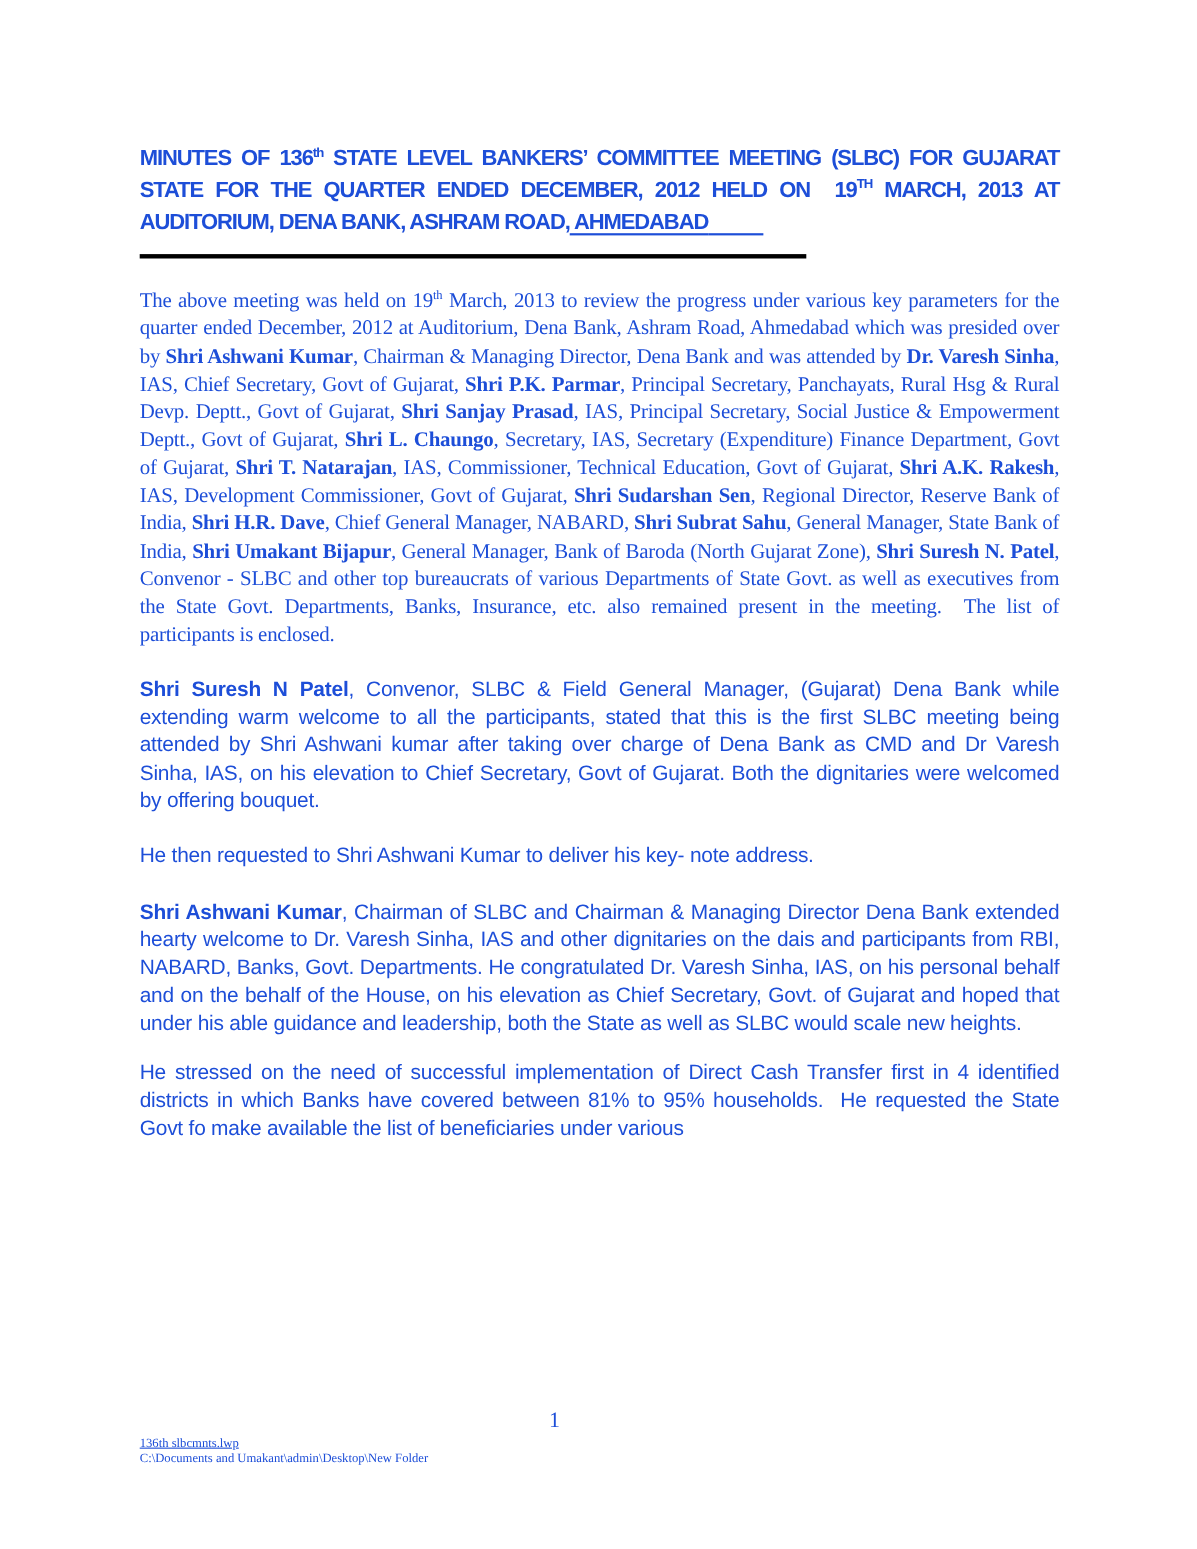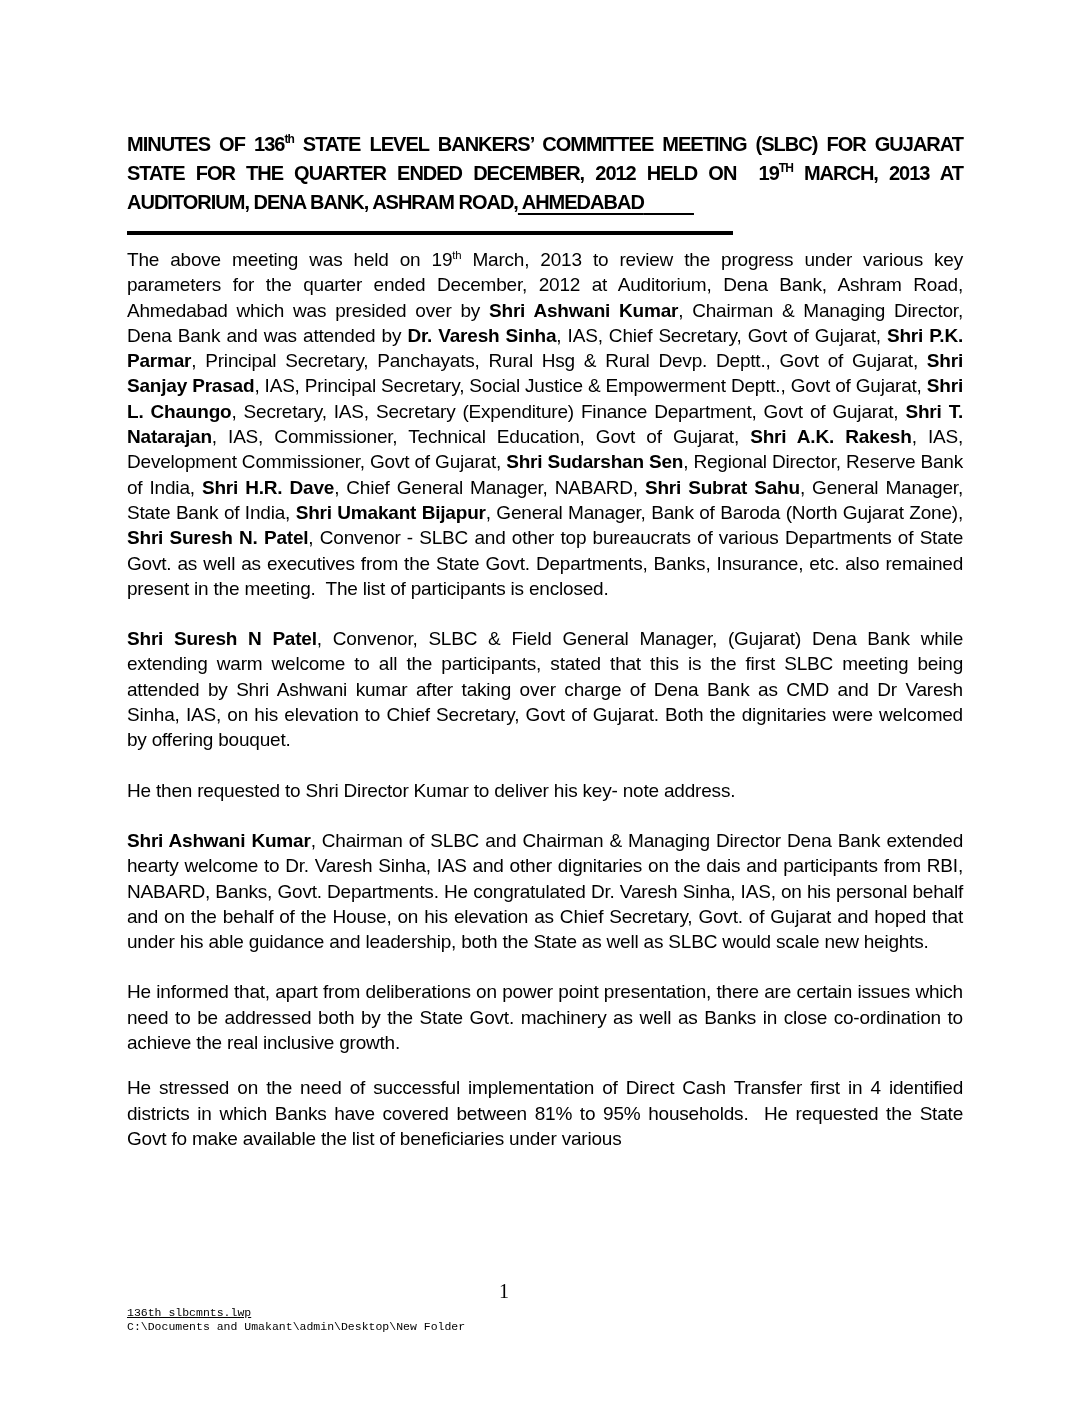--- a/index.html
+++ b/index.html
@@ -5,21 +5,21 @@
   html, body {
     margin: 0;
     padding: 0;
     background: #ffffff;
   }
   .page {
     position: relative;
     width: 1008px;
     height: 1408px;
     background: #ffffff;
-    color: #000000;
+    color: #1d4ed8;
     font-family: "Liberation Sans", sans-serif;
     overflow: hidden;
   }
   .content {
     position: absolute;
     left: 127px;
     top: 130px;
     width: 836px;
   }
   .doc-title {
@@ -41,60 +41,59 @@
     height: 0;
     margin: 14px 0 0 0;
   }
   #paragraphs p {
     font-size: 19px;
     line-height: 25.3px;
     letter-spacing: -0.2px;
     text-align: justify;
     margin: 25px 0 0 0;
   }
-  #paragraphs p:first-child { margin-top: 12px; }
+  #paragraphs p:first-child { margin-top: 26px; font-family: Liberation Serif, serif; }
   #paragraphs p.gap-lg { margin-top: 20px; }
   .b { font-weight: bold; }
   .u {
     text-decoration: underline;
     text-decoration-thickness: 2px;
     text-underline-offset: 4px;
   }
   .page-number {
     position: absolute;
     left: 0;
     top: 1280px;
     width: 100%;
     text-align: center;
     font-family: "Liberation Serif", serif;
     font-size: 20px;
   }
   .footer-meta {
     position: absolute;
     left: 127px;
     top: 1306px;
-    font-family: Liberation Mono, monospace;
+    font-family: Liberation Serif, serif;
     font-size: 11.5px;
     line-height: 13.5px;
   }
   .footer-file { text-decoration: underline; }
 </style>
 </head>
 <body>
 
 <div class="page">
   <div class="content">
     <div class="doc-title"><span>MINUTES OF 136</span><sup>th</sup><span> STATE LEVEL BANKERS’ COMMITTEE MEETING (SLBC) FOR GUJARAT STATE FOR THE QUARTER ENDED DECEMBER, 2012 HELD ON&nbsp; 19</span><sup>TH</sup><span> MARCH, 2013 AT AUDITORIUM, DENA BANK, ASHRAM ROAD,</span><span class="u"> AHMEDABAD</span><span class="u">&nbsp;&nbsp;&nbsp;&nbsp;&nbsp;&nbsp;&nbsp;&nbsp;&nbsp;&nbsp;&nbsp;</span></div>
     <div class="title-rule"></div>
     <div id="paragraphs">
         <p><span>The above meeting was held on 19</span><sup>th</sup><span> March, 2013 to review the progress under various key parameters for the quarter ended December, 2012 at Auditorium, Dena Bank, Ashram Road, Ahmedabad which was presided over by </span><span class="b">Shri Ashwani Kumar</span><span>, Chairman &amp; Managing Director, Dena Bank and was attended by </span><span class="b">Dr. Varesh Sinha</span><span>, IAS, Chief Secretary, Govt of Gujarat, </span><span class="b">Shri P.K. Parmar</span><span>, Principal Secretary, Panchayats, Rural Hsg &amp; Rural Devp. Deptt., Govt of Gujarat, </span><span class="b">Shri Sanjay Prasad</span><span>, IAS, Principal Secretary, Social Justice &amp; Empowerment Deptt., Govt of Gujarat, </span><span class="b">Shri L. Chaungo</span><span>, Secretary, IAS, Secretary (Expenditure) Finance Department, Govt of Gujarat, </span><span class="b">Shri T. Natarajan</span><span>, IAS, Commissioner, Technical Education, Govt of Gujarat, </span><span class="b">Shri A.K. Rakesh</span><span>, IAS, Development Commissioner, Govt of Gujarat, </span><span class="b">Shri Sudarshan Sen</span><span>, Regional Director, Reserve Bank of India, </span><span class="b">Shri H.R. Dave</span><span>, Chief General Manager, NABARD, </span><span class="b">Shri Subrat Sahu</span><span>, General Manager, State Bank of India, </span><span class="b">Shri Umakant Bijapur</span><span>, General Manager, Bank of Baroda (North Gujarat Zone), </span><span class="b">Shri Suresh N. Patel</span><span>, Convenor - SLBC and other top bureaucrats of various Departments of State Govt. as well as executives from the State Govt. Departments, Banks, Insurance, etc. also remained present in the meeting.&nbsp; The list of participants is enclosed.</span></p>
         <p><span class="b">Shri Suresh N Patel</span><span>, Convenor, SLBC &amp; Field General Manager, (Gujarat) Dena Bank while extending warm welcome to all the participants, stated that this is the first SLBC meeting being attended by Shri Ashwani kumar after taking over charge of Dena Bank as CMD and Dr Varesh Sinha, IAS, on his elevation to Chief Secretary, Govt of Gujarat. Both the dignitaries were welcomed by offering bouquet.</span></p>
-        <p><span>He then requested to Shri Director Kumar to deliver his key- note address.</span></p>
+        <p><span>He then requested to Shri Ashwani Kumar to deliver his key- note address.</span></p>
         <p><span class="b">Shri Ashwani Kumar</span><span>, Chairman of SLBC and Chairman &amp; Managing Director Dena Bank extended hearty welcome to Dr. Varesh Sinha, IAS and other dignitaries on the dais and participants from RBI, NABARD, Banks, Govt. Departments. He congratulated Dr. Varesh Sinha, IAS, on his personal behalf and on the behalf of the House, on his elevation as Chief Secretary, Govt. of Gujarat and hoped that under his able guidance and leadership, both the State as well as SLBC would scale new heights.</span></p>
-        <p><span>He informed that, apart from deliberations on power point presentation, there are certain issues which need to be addressed both by the State Govt. machinery as well as Banks in close co-ordination to achieve the real inclusive growth.</span></p>
         <p class="gap-lg"><span>He stressed on the need of successful implementation of Direct Cash Transfer first in 4 identified districts in which Banks have covered between 81% to 95% households.&nbsp; He requested the State Govt fo make available the list of beneficiaries under various</span></p>
       </div>
   </div>
   <div class="page-number">1</div>
   <div class="footer-meta">
     <div class="footer-file">136th slbcmnts.lwp</div>
     <div>C:\Documents and Umakant\admin\Desktop\New Folder</div>
   </div>
 </div>
 

